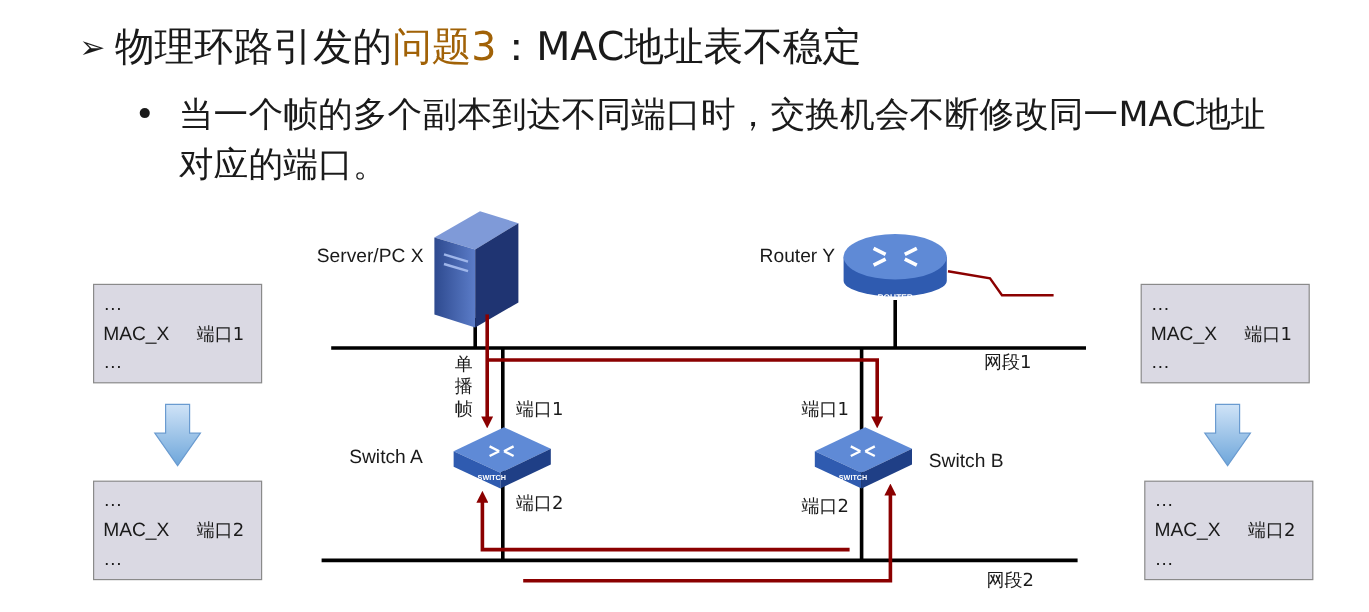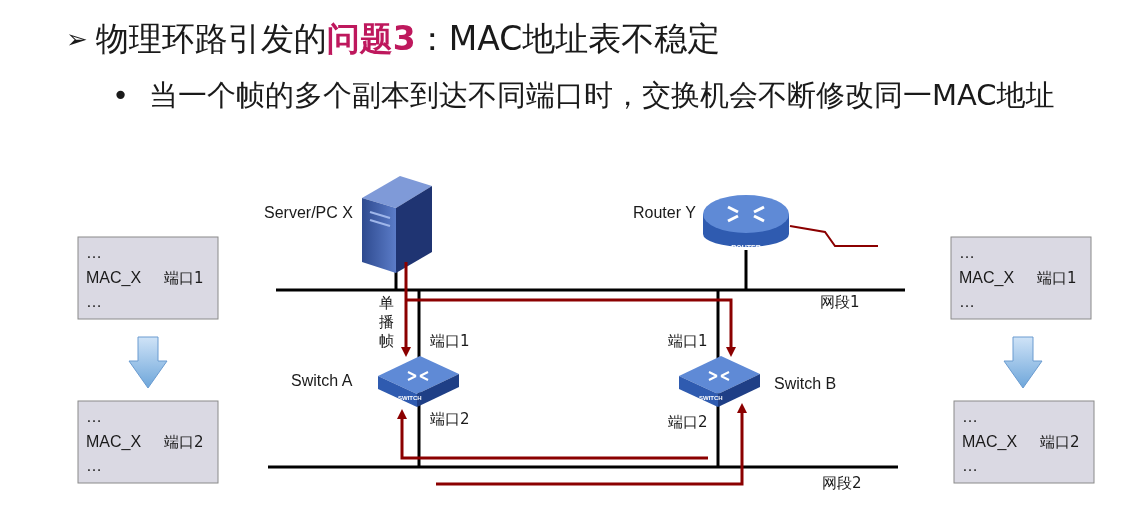--- a/index.html
+++ b/index.html
@@ -1,38 +1,39 @@
 <!DOCTYPE html>
 <html><head>
 <meta charset="utf-8">
 <style>
   html, body { margin: 0; padding: 0; background: #ffffff; }
   body { width: 1141px; height: 510px; position: relative; overflow: hidden;
          font-family: "DejaVu Sans", "Liberation Sans", sans-serif; color: #1a1a1a; }
   .title { position: absolute; left: 66px; top: 14px; font-size: 33px; line-height: 50px; white-space: nowrap; }
   .title .arrow { font-size: 26px; margin-right: 8px; position: relative; top: -2px; }
-  .title .hl { color: #be185d; font-weight: bold; }
+  .title .hl { color: #a16207; }
   .bullet { position: absolute; left: 112px; top: 74px; font-size: 29px; line-height: 42px; width: 990px; }
   .bullet .dot { position: absolute; left: 0; top: 0; }
   .bullet .txt { margin-left: 37px; display: block; }
   svg.diagram { position: absolute; left: 0; top: 0; }
   .lbl { font-family: "Liberation Sans", sans-serif; font-size: 16px; fill: #1a1a1a; }
   .cn { font-family: "DejaVu Sans", sans-serif; font-size: 15px; fill: #1a1a1a; }
   .box-text { font-family: "Liberation Sans", sans-serif; font-size: 16px; fill: #1a1a1a; }
 </style>
 </head>
 <body>
 
 <div class="title">
   <span class="arrow">➢</span><span>物理环路引发的</span><span class="hl">问题3</span><span>：MAC地址表不稳定</span>
 </div>
 
 <div class="bullet">
   <span class="dot">•</span>
   <span class="txt">当一个帧的多个副本到达不同端口时，交换机会不断修改同一MAC地址</span>
+  <span class="txt">对应的端口。</span>
 </div>
 
 <svg class="diagram" width="1141" height="510" viewBox="0 0 1141 510">
   <defs>
     <marker id="ah" markerWidth="10" markerHeight="10" refX="5" refY="5" orient="auto" markerUnits="userSpaceOnUse">
       <path d="M0,0 L10,5 L0,10 Z" fill="#8b0000"></path>
     </marker>
     <linearGradient id="srv" x1="0" x2="1" y1="0" y2="0">
       <stop offset="0" stop-color="#2e4a8f"></stop>
         <stop offset="1" stop-color="#5b7cc8"></stop>

